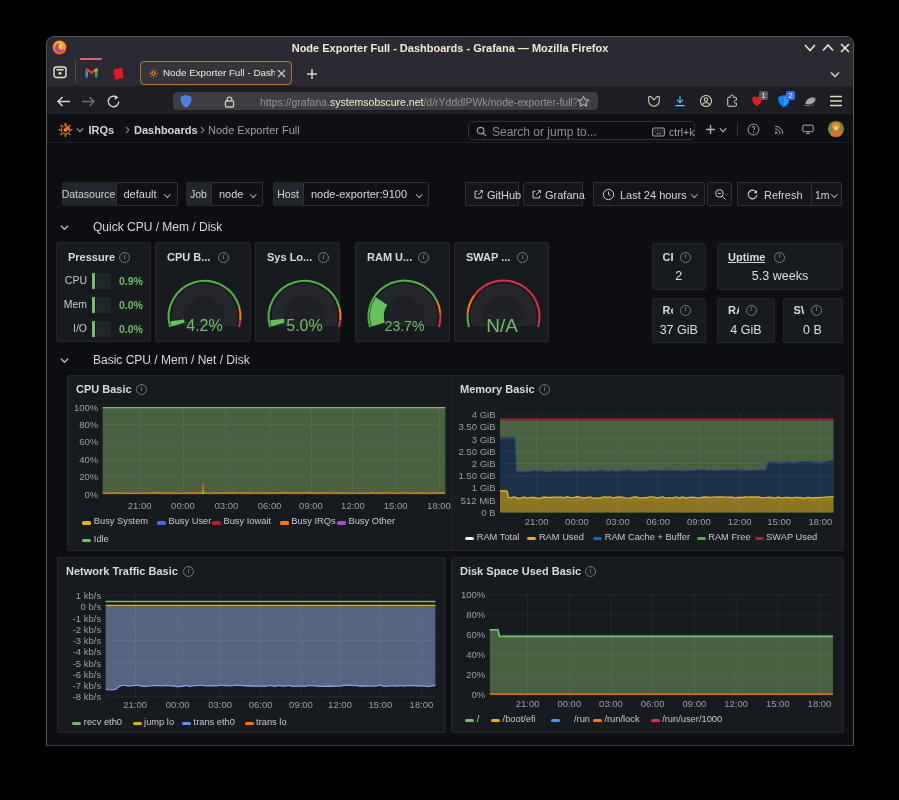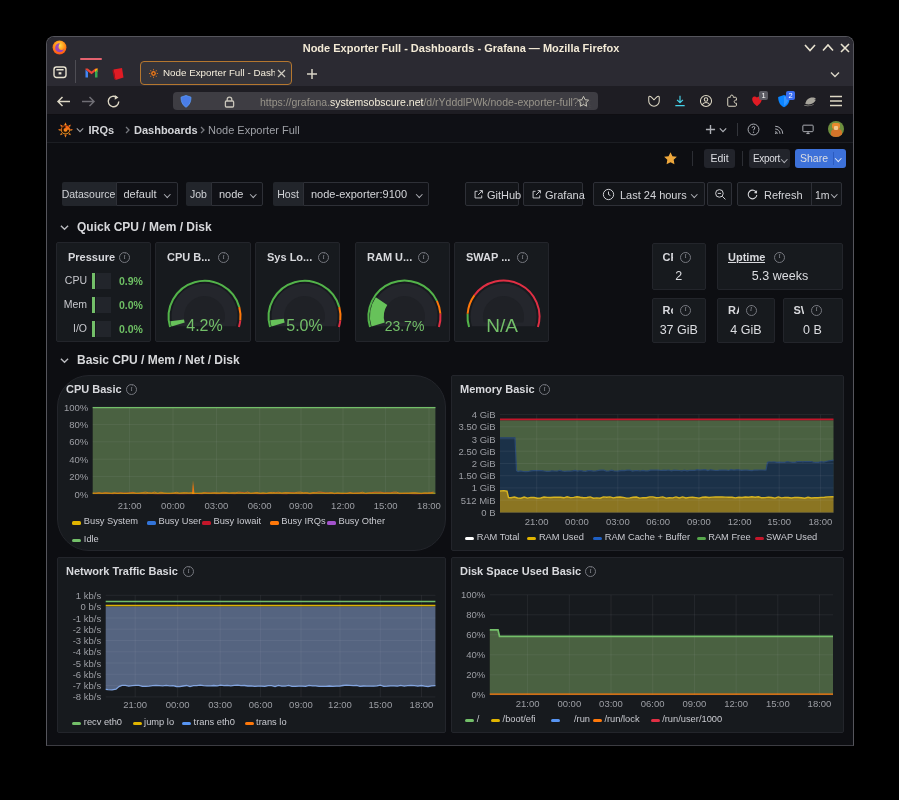--- a/index.html
+++ b/index.html
@@ -33,40 +33,40 @@
 .info { position:absolute; width:11px; height:11px; border:1.2px solid #75777e; border-radius:50%; }
 .info::after { content:"i"; position:absolute; left:0; top:-1.2px; width:100%; text-align:center;
   font-size:8px; color:#8a8c93; font-family:"Liberation Serif",serif; font-style:italic; }
 .statval { position:absolute; color:#dcdde1; font-weight:500; text-align:center; }
 .ctl-label { position:absolute; height:24px; background:#22252b; color:#d0d2d6; font-size:10.5px;
   font-weight:500; line-height:24px; text-align:center; border-radius:2px 0 0 2px; }
 .ctl-val { position:absolute; height:24px; background:#101116; border:1px solid #2e3037;
   color:#d5d6da; font-size:11px; line-height:22px; border-radius:0 2px 2px 0; }
 .obtn { position:absolute; height:24px; background:#131519; border:1px solid #2e3037;
   color:#d5d6da; font-size:11px; font-weight:500; line-height:22px; border-radius:2px; }
-.sect { position:absolute; color:#d7d8db; font-size:12px; font-weight:700; }
+.sect { position:absolute; color:#d7d8db; font-size:12px; font-weight:400;margin-left:16px; }
 .lic { position:absolute; width:9px; height:3.5px; border-radius:1.5px; }
 .lit { position:absolute; color:#c9cad0; font-size:9.3px; white-space:nowrap; }
 .cvr { position:absolute; width:4.5px; height:4.5px; border-right:1.4px solid #aeb0b6; border-bottom:1.4px solid #aeb0b6; transform:rotate(45deg); }
 </style></head><body>
 <div id="win">
   <div id="titlebar">
     <svg class="abs" style="left:5px;top:3px" width="15" height="15" viewBox="0 0 16 16">
       <defs>
           <radialGradient id="ffg" cx="0.5" cy="0.35" r="0.75">
         <stop offset="0" stop-color="#ffe14d"></stop>
             <stop offset="0.45" stop-color="#ff9a1a"></stop>
         <stop offset="0.85" stop-color="#ff4f12"></stop>
             <stop offset="1" stop-color="#f23a14"></stop>
       </radialGradient>
         </defs>
       <circle cx="8" cy="8" r="7.4" fill="url(#ffg)"></circle>
       <path d="M 8.2 3.2 C 5.2 3.4 3.4 5.6 3.3 8.3 C 3.2 10.8 5 13 8 13.1 C 10.6 13.2 12.6 11.3 12.8 9 C 12.1 10.3 10.9 10.8 9.6 10.6 C 7.9 10.3 6.8 8.9 7 7.3 C 7.2 5.7 8.1 4.4 8.2 3.2 Z" fill="#8f38cf" opacity="0.85"></path>
     </svg>
-    <div class="abs" style="left:0;width:100%;text-align:center;top:4.5px;color:#f3ead6;font-size:11px;font-weight:700;margin-left:11px;">Node Exporter Full - Dashboards - Grafana — Mozilla Firefox</div>
+    <div class="abs" style="left:0;width:100%;text-align:center;top:4.5px;color:#f3ead6;font-size:11px;font-weight:700;">Node Exporter Full - Dashboards - Grafana — Mozilla Firefox</div>
     <svg class="abs" style="left:757px;top:5px" width="50" height="12" viewBox="0 0 50 12">
       <polyline points="1,3 6,8.5 11,3" fill="none" stroke="#e8e2d0" stroke-width="1.6"></polyline>
       <polyline points="19,8.5 24,3 29,8.5" fill="none" stroke="#e8e2d0" stroke-width="1.6"></polyline>
       <path d="M37 2 L45 10 M45 2 L37 10" stroke="#e8e2d0" stroke-width="1.6"></path>
     </svg>
   </div>
 
   <div id="tabbar">
     <svg class="abs" style="left:6px;top:7px" width="14" height="14" viewBox="0 0 14 14">
       <rect x="1" y="2" width="12" height="10.5" rx="2.4" fill="none" stroke="#e8e2d0" stroke-width="1.4"></rect>
@@ -197,20 +197,32 @@
       </svg>
       <span class="crumb abs" style="left:41.5px;top:8.5px;">IRQs</span>
       <svg class="abs" style="left:77px;top:10.5px" width="7" height="8" viewBox="0 0 7 8">
           <polyline points="2,1 5,4 2,7" fill="none" stroke="#77797f" stroke-width="1.3"></polyline>
         </svg>
       <span class="crumb abs" style="left:87px;top:8.5px;">Dashboards</span>
       <svg class="abs" style="left:152px;top:10.5px" width="7" height="8" viewBox="0 0 7 8">
           <polyline points="2,1 5,4 2,7" fill="none" stroke="#77797f" stroke-width="1.3"></polyline>
         </svg>
       <span class="crumb abs" style="left:161px;top:8.5px;color:#9ea0a6;font-weight:400;">Node Exporter Full</span>
+      <div id="searchbox">
+        <svg class="abs" style="left:7px;top:4px" width="11" height="11" viewBox="0 0 12 12">
+          <circle cx="5" cy="5" r="3.6" fill="none" stroke="#9fa1a7" stroke-width="1.3"></circle>
+          <line x1="7.8" y1="7.8" x2="11" y2="11" stroke="#9fa1a7" stroke-width="1.3"></line>
+        </svg>
+        <span class="abs" style="left:23px;top:2.5px;">Search or jump to...</span>
+        <svg class="abs" style="left:183px;top:4.5px" width="13" height="10" viewBox="0 0 14 10">
+          <rect x="0.7" y="0.7" width="12.6" height="8.6" rx="1.5" fill="none" stroke="#9fa1a7" stroke-width="1.2"></rect>
+          <path d="M3 3 H4 M5.5 3 H6.5 M8 3 H9 M10.5 3 H11.5 M3 5 H4 M5.5 5 H6.5 M8 5 H9 M10.5 5 H11.5 M4.5 7 H10" stroke="#9fa1a7" stroke-width="0.9"></path>
+        </svg>
+        <span class="abs" style="left:200px;top:3.5px;font-size:10.5px;color:#9fa1a7;">ctrl+k</span>
+      </div>
       <svg class="abs" style="left:658px;top:9px" width="11" height="11" viewBox="0 0 12 12">
         <path d="M6 1 V11 M1 6 H11" stroke="#aeb0b6" stroke-width="1.5"></path>
       </svg>
       <svg class="abs" style="left:672px;top:12px" width="8" height="6" viewBox="0 0 10 7">
         <polyline points="1,1.5 5,5.5 9,1.5" fill="none" stroke="#aeb0b6" stroke-width="1.5"></polyline>
       </svg>
       <div class="abs" style="left:690px;top:8px;width:1px;height:13px;background:#33353b"></div>
       <svg class="abs" style="left:700px;top:8px" width="13" height="13" viewBox="0 0 24 24">
         <circle cx="12" cy="12" r="10" fill="none" stroke="#aeb0b6" stroke-width="1.8"></circle>
         <path d="M9.5 9 C9.5 5.5 14.5 5.5 14.5 9 C14.5 11.2 12 11.2 12 13.5" fill="none" stroke="#aeb0b6" stroke-width="1.8"></path>
@@ -224,37 +236,20 @@
         <rect x="2.5" y="4" width="19" height="12" rx="1.5" fill="none" stroke="#aeb0b6" stroke-width="1.8"></rect>
         <path d="M9 19.5 H15 M12 16 V19.5" stroke="#aeb0b6" stroke-width="1.8"></path>
       </svg>
       <div class="abs" style="left:781px;top:6px;width:16px;height:16px;border-radius:50%;background:#6d8f3e;overflow:hidden;">
         <div class="abs" style="left:4px;top:2px;width:8px;height:6px;background:#e88a2e;border-radius:2px;"></div>
         <div class="abs" style="left:2.5px;top:8px;width:11px;height:8px;background:#d4742a;border-radius:4px 4px 0 0;"></div>
         <div class="abs" style="left:6px;top:5px;width:4px;height:4px;background:#f3c98e;border-radius:1px;"></div>
       </div>
     </div>
 
-    <div id="toolrow">
-      <svg class="abs" style="left:616px;top:8px" width="15" height="15" viewBox="0 0 24 24">
-        <path d="M12 1.8 L15.1 8.2 L22.2 9.2 L17.1 14.1 L18.3 21.2 L12 17.8 L5.7 21.2 L6.9 14.1 L1.8 9.2 L8.9 8.2 Z" fill="#eda73c"></path>
-      </svg>
-      <div class="abs" style="left:645px;top:8px;width:1px;height:15px;background:#2c2e34"></div>
-      <div class="btn" style="left:657px;top:6px;width:31px;height:19px;line-height:19px;">Edit</div>
-      <div class="abs" style="left:695px;top:8px;width:1px;height:15px;background:#2c2e34"></div>
-      <div class="btn" style="left:702px;top:6px;width:41px;height:19px;line-height:19px;">
-          <span class="abs" style="left:1px;top:0;width:33px;font-size:10px;letter-spacing:-0.3px;">Export</span>
-          <span class="cvr" style="right:4px;top:7.5px"></span>
-        </div>
-      <div class="btn" style="left:748px;top:6px;width:51px;height:19px;line-height:19px;background:#3d71d9;">
-          <span class="abs" style="left:0;top:0;width:38px;">Share</span>
-        <div class="abs" style="left:37.5px;top:3px;width:1px;height:13px;background:#2c5bbf"></div>
-        <span class="cvr" style="left:41px;top:7px;border-color:#dfe6f5"></span>
-      </div>
-    </div>
 
     <div class="ctl-label" style="left:14.5px;top:67px;width:54px;">Datasource</div>
     <div class="ctl-val" style="left:68.5px;top:67px;width:62px;padding-left:7px;">default <span class="cvr" style="right:7px;top:8.5px"></span></div>
     <div class="ctl-label" style="left:139px;top:67px;width:25px;">Job</div>
     <div class="ctl-val" style="left:164px;top:67px;width:52px;padding-left:7px;">node <span class="cvr" style="right:7px;top:8.5px"></span></div>
     <div class="ctl-label" style="left:226px;top:67px;width:30px;">Host</div>
     <div class="ctl-val" style="left:256px;top:67px;width:126px;padding-left:7px;">node-exporter:9100 <span class="cvr" style="right:7px;top:8.5px"></span></div>
     <div class="obtn" style="left:418px;top:67px;width:54px;">
       <svg class="abs" style="left:7px;top:5.5px" width="11" height="11" viewBox="0 0 24 24">
         <path d="M10 5 H4.5 V19.5 H19 V14 M14.5 3.5 H20.5 V9.5 M20 4 L11 13" fill="none" stroke="#d5d6da" stroke-width="2"></path>
@@ -388,21 +383,21 @@
       <div class="ptitle2" style="left:10px;top:5px;width:10.5px;">SWAP Total</div>
       <span class="info" style="left:27.5px;top:6px"></span>
       <div class="statval" style="left:0;top:24px;width:100%;font-size:12.5px;">0 B</div>
     </div>
 
     <svg class="abs" style="left:13px;top:242px" width="9" height="7" viewBox="0 0 10 7">
       <polyline points="1,1.5 5,5.5 9,1.5" fill="none" stroke="#b9babf" stroke-width="1.5"></polyline>
     </svg>
     <div class="sect" style="left:30px;top:238px;">Basic CPU / Mem / Net / Disk</div>
 
-    <div class="panel" style="left:10px;top:260px;width:389px;height:176px;border-radius:32px;">
+    <div class="panel" style="left:20px;top:260px;width:389px;height:176px;">
       <div class="ptitle" style="left:8px;top:7px;">CPU Basic</div>
       <span class="info" style="left:68px;top:8px"></span>
       <svg width="389" height="176" viewBox="0 0 389 176" style="position:absolute;left:0;top:0">
           <rect x="34.7" y="31.0" width="342.7" height="87.0" fill="#4a6141"></rect>
           <line x1="34.7" y1="31.0" x2="377.4" y2="31.0" stroke="rgba(204,204,220,0.08)" stroke-width="1"></line>
           <line x1="34.7" y1="48.4" x2="377.4" y2="48.4" stroke="rgba(204,204,220,0.08)" stroke-width="1"></line>
           <line x1="34.7" y1="65.8" x2="377.4" y2="65.8" stroke="rgba(204,204,220,0.08)" stroke-width="1"></line>
           <line x1="34.7" y1="83.2" x2="377.4" y2="83.2" stroke="rgba(204,204,220,0.08)" stroke-width="1"></line>
           <line x1="34.7" y1="100.6" x2="377.4" y2="100.6" stroke="rgba(204,204,220,0.08)" stroke-width="1"></line>
           <line x1="34.7" y1="118.0" x2="377.4" y2="118.0" stroke="rgba(204,204,220,0.08)" stroke-width="1"></line>

